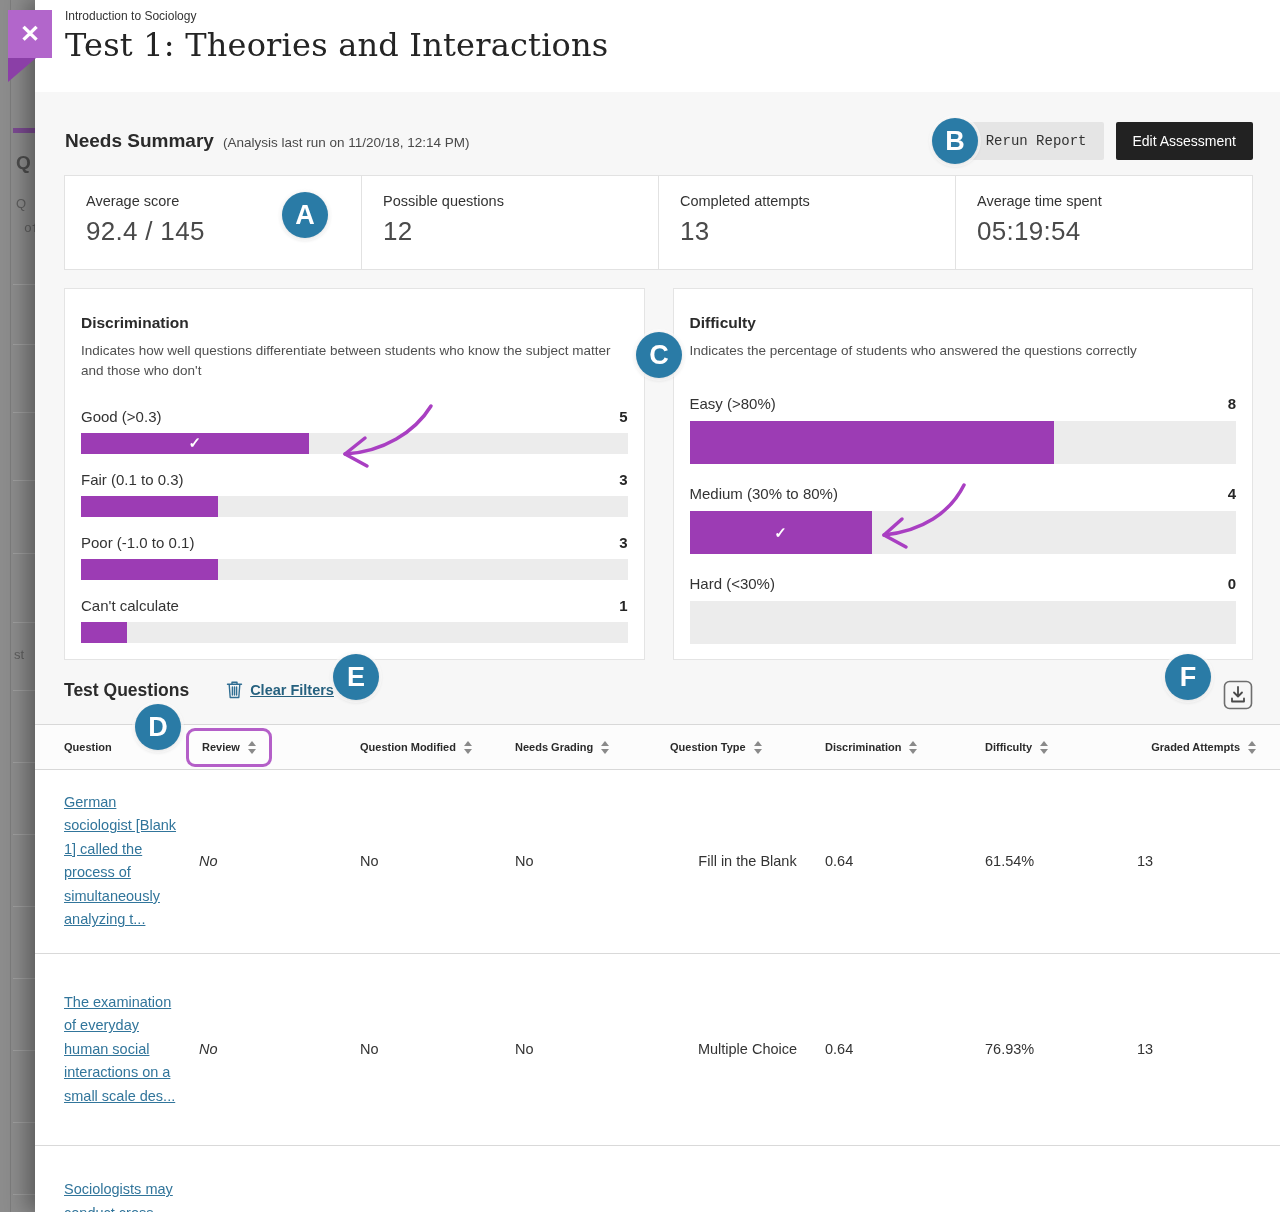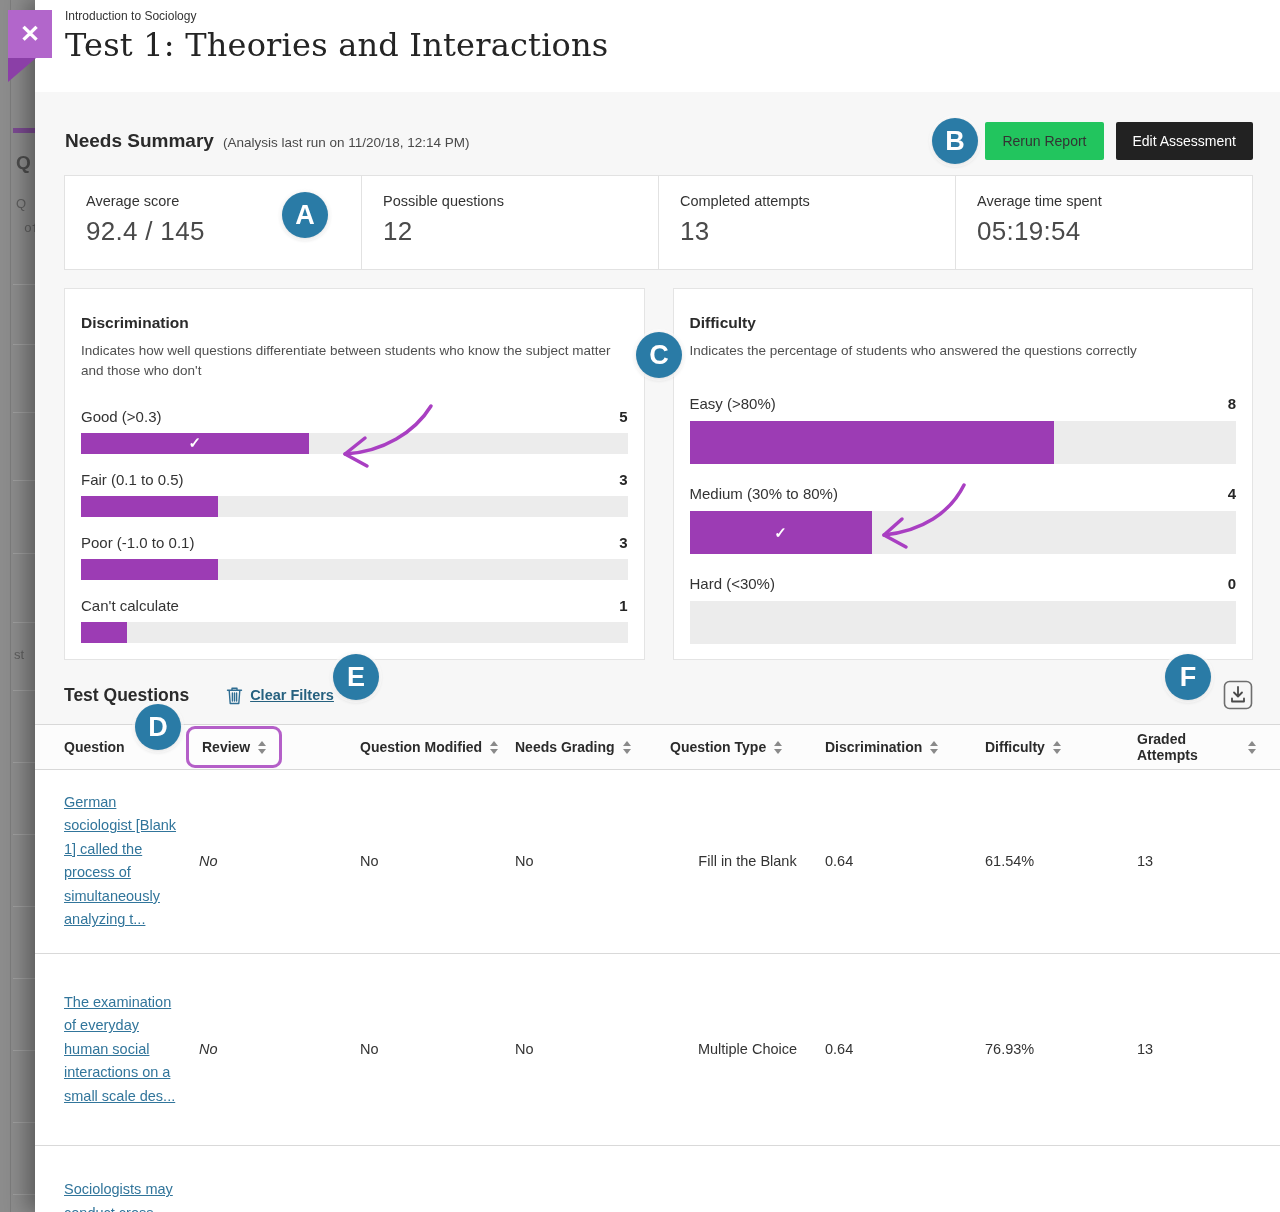--- a/index.html
+++ b/index.html
@@ -34,21 +34,21 @@
     display:flex; align-items:center; justify-content:center; font-size:24px; font-weight:bold; cursor:pointer; z-index:30; }
   .close-tail { position:absolute; left:8px; top:58px; width:0; height:0; z-index:29;
     border-top:24px solid #8b3fa7; border-right:28px solid transparent; }
 
   
   .summary-head { display:flex; align-items:center; padding:30px 27px 0 30px; }
   .summary-title { font-size:19px; font-weight:bold; color:#2b2b2b; }
   .summary-note { font-size:13.5px; color:#4a4a4a; margin-left:9px; padding-top:3px; }
   .head-buttons { margin-left:auto; display:flex; gap:12px; }
   .btn { font-family:inherit; font-size:14px; border:none; border-radius:2px; padding:11px 17px; cursor:pointer; }
-  .btn-secondary { background:#22c55e; color:#333; }
+  .btn-secondary { background:#e5e5e5; color:#333;font-family:Liberation Mono, monospace; }
   .btn-primary { background:#222; color:#fff; }
 
   
   .stats-row { display:flex; margin:15px 27px 0 29px; background:#fff; border:1px solid #e2e2e2; }
   .stat-card { flex:1; padding:17px 0 22px 21px; }
   .stat-card + .stat-card { border-left:1px solid #e2e2e2; }
   .stat-label { font-size:14.5px; color:#333; }
   .stat-value { font-size:26px; font-weight:300; color:#4a4a4a; margin-top:7px; letter-spacing:.3px; }
 
   
@@ -65,31 +65,31 @@
   .track-lg { height:43px; }
   .bar-fill { background:#9c3cb4; height:100%; display:flex; align-items:center; justify-content:center; }
   .check { color:#fff; font-size:15px; font-weight:bold; }
   .bars-lg .bar-item { margin-bottom:21px; }
   .bars-lg .bar-label-row { margin-bottom:9px; }
 
   
   .annot-arrow { position:absolute; pointer-events:none; z-index:15; }
 
   
-  .tq-head { display:flex; align-items:center; padding:20px 27px 14px 29px; }
+  .tq-head { display:flex; align-items:flex-start; padding:20px 27px 14px 29px; }
   .tq-title { font-size:17.5px; font-weight:bold; color:#2b2b2b; }
   .clear-filters { display:flex; align-items:center; gap:7px; margin-left:37px; cursor:pointer; }
   .clear-filters span { font-size:14.5px; font-weight:bold; color:#26617f; text-decoration:underline; }
   .dl-btn { margin-left:auto; cursor:pointer; display:flex; }
 
   
   .table { background:#fff; }
   .thead { display:flex; align-items:center; height:46px; background:#fcfcfc;
     border-top:1px solid #d8d8d8; border-bottom:1px solid #d8d8d8; padding:0 24px 0 29px;
-    font-size:14px; font-weight:bold; color:#2b2b2b; }
+    font-size:11px; font-weight:bold; color:#2b2b2b; }
   .col-q{width:135px;} .col-rev{width:161px;} .col-qm{width:155px;} .col-ng{width:155px;}
   .col-qt{width:155px;text-align:center;} .col-disc{width:160px;} .col-diff{width:152px;} .col-ga{flex:1;}
   .hcell { display:flex; align-items:center; }
   .col-ga.hcell { justify-content:flex-end; }
   .sort-icon { display:inline-flex; flex-direction:column; gap:3px; margin-left:8px; }
   .sort-icon i { width:0; height:0; border-left:4px solid transparent; border-right:4px solid transparent; display:block; }
   .sort-icon .up { border-bottom:5px solid #8a8a8a; }
   .sort-icon .dn { border-top:5px solid #8a8a8a; }
   .hl-box { border:3px solid #b45fc8; border-radius:9px; padding:10px 13px; margin-left:-13px; display:inline-flex; align-items:center; background:rgba(255,255,255,.35); }
 
@@ -184,21 +184,21 @@
               <span class="bar-count">5</span>
             </div>
             <div class="bar-track track-sm">
                 <div class="bar-fill" style="width: 41.6667%;">
                   <span class="check">✓</span>
                 </div>
               </div>
           </div>
           <div class="bar-item">
             <div class="bar-label-row">
-              <span>Fair (0.1 to 0.5)</span>
+              <span>Fair (0.1 to 0.3)</span>
               <span class="bar-count">3</span>
             </div>
             <div class="bar-track track-sm">
                 <div class="bar-fill" style="width: 25%;"></div>
               </div>
           </div>
           <div class="bar-item">
             <div class="bar-label-row">
               <span>Poor (-1.0 to 0.1)</span>
               <span class="bar-count">3</span>

